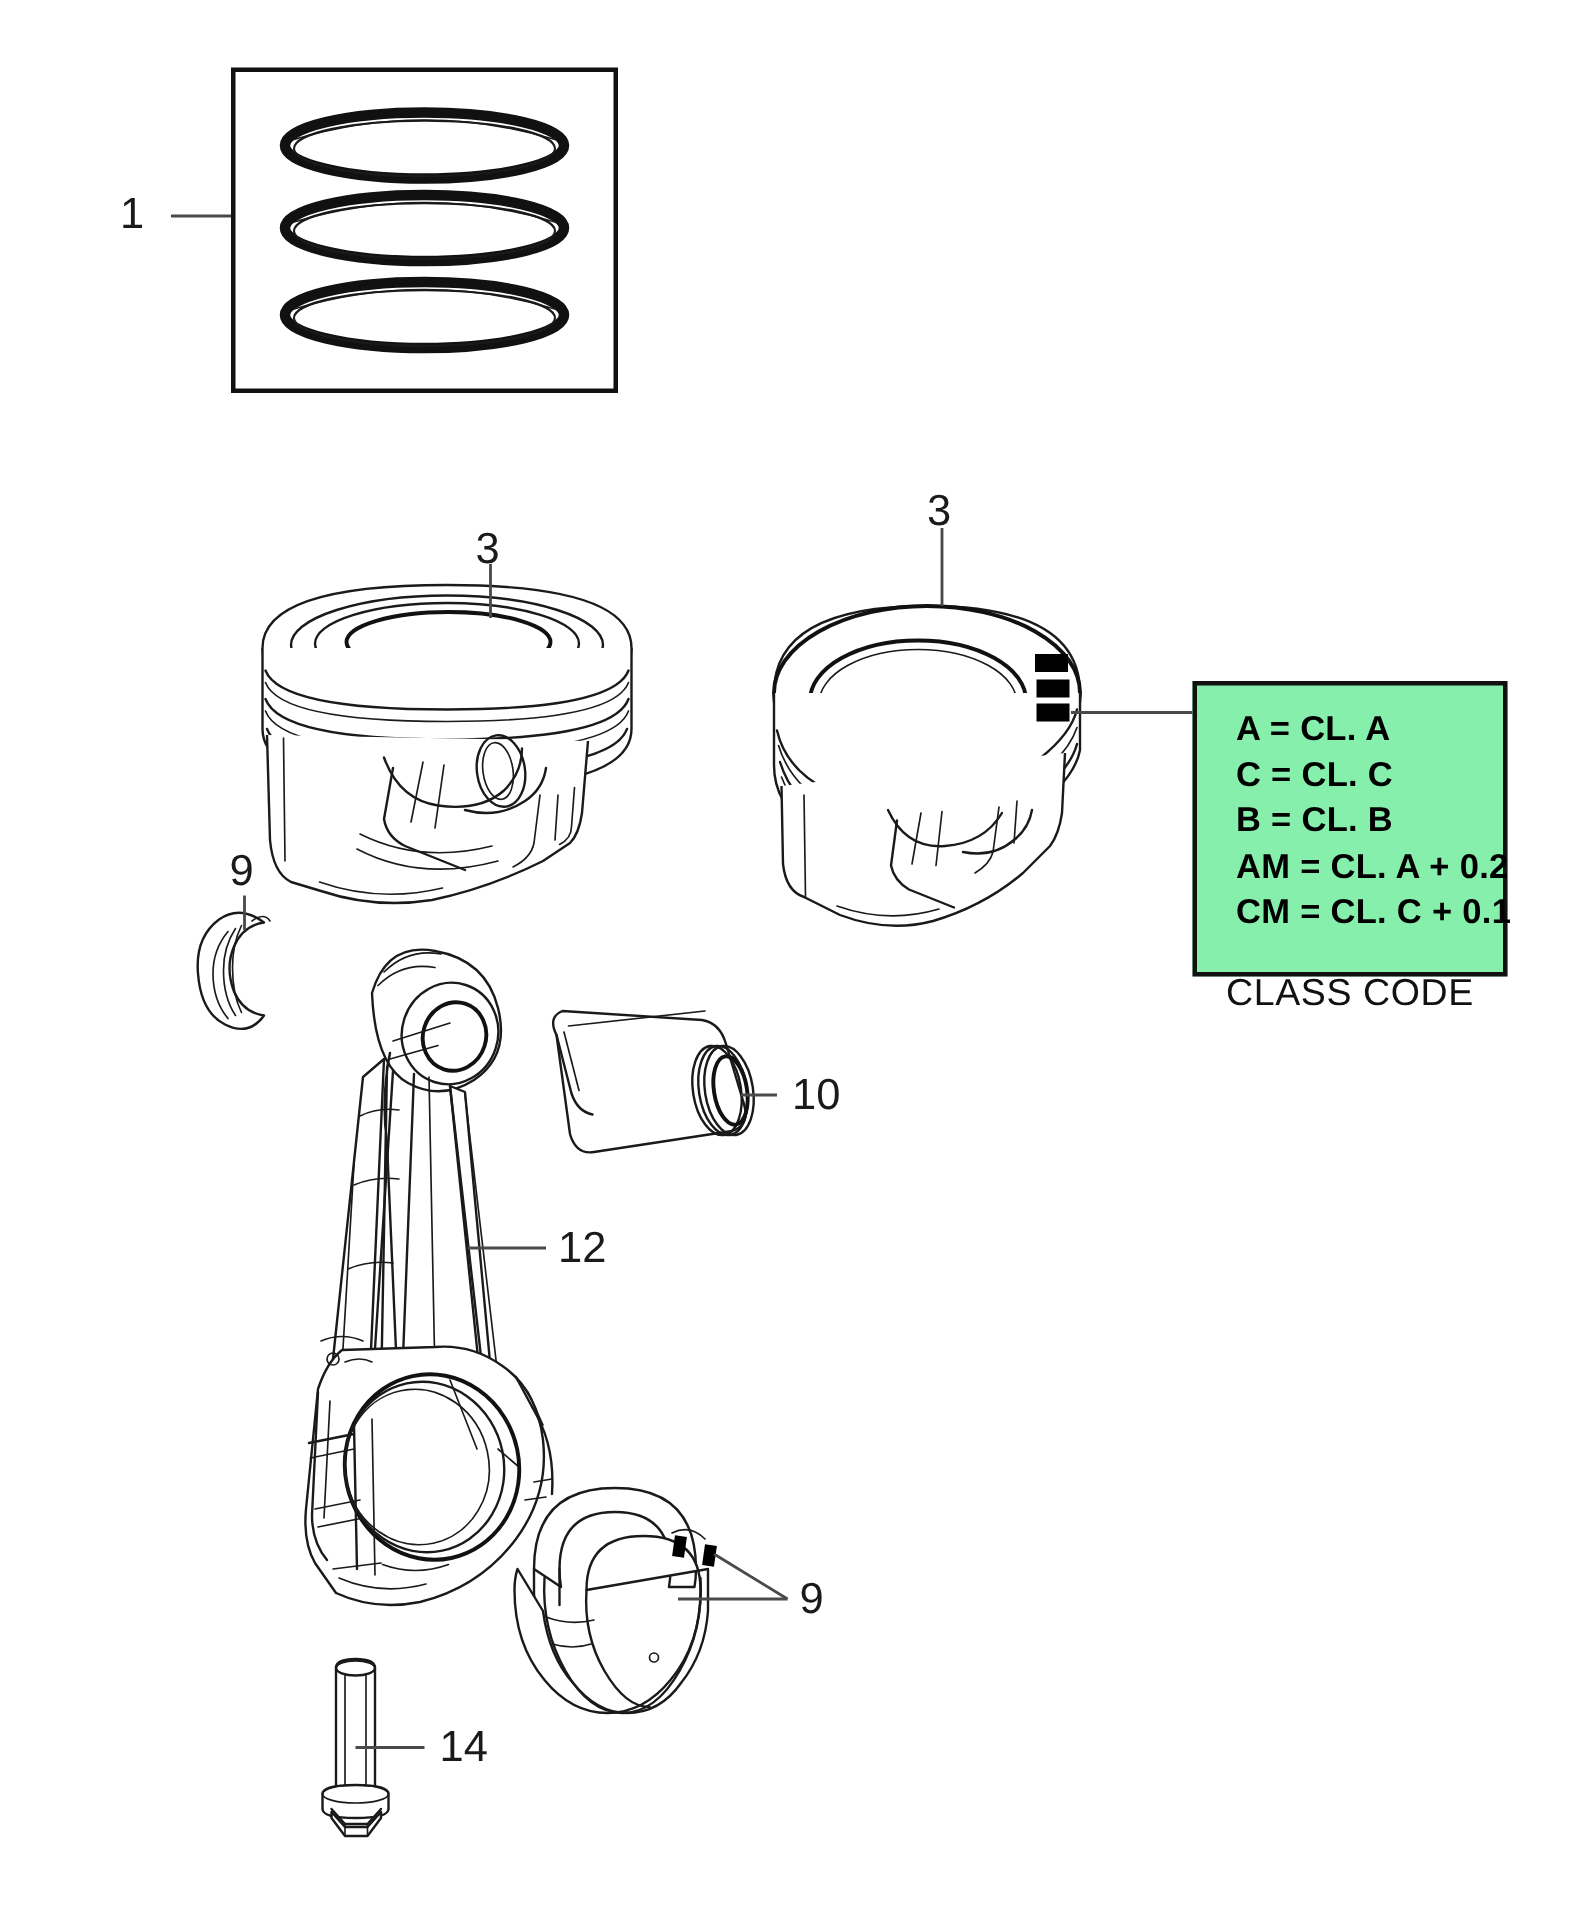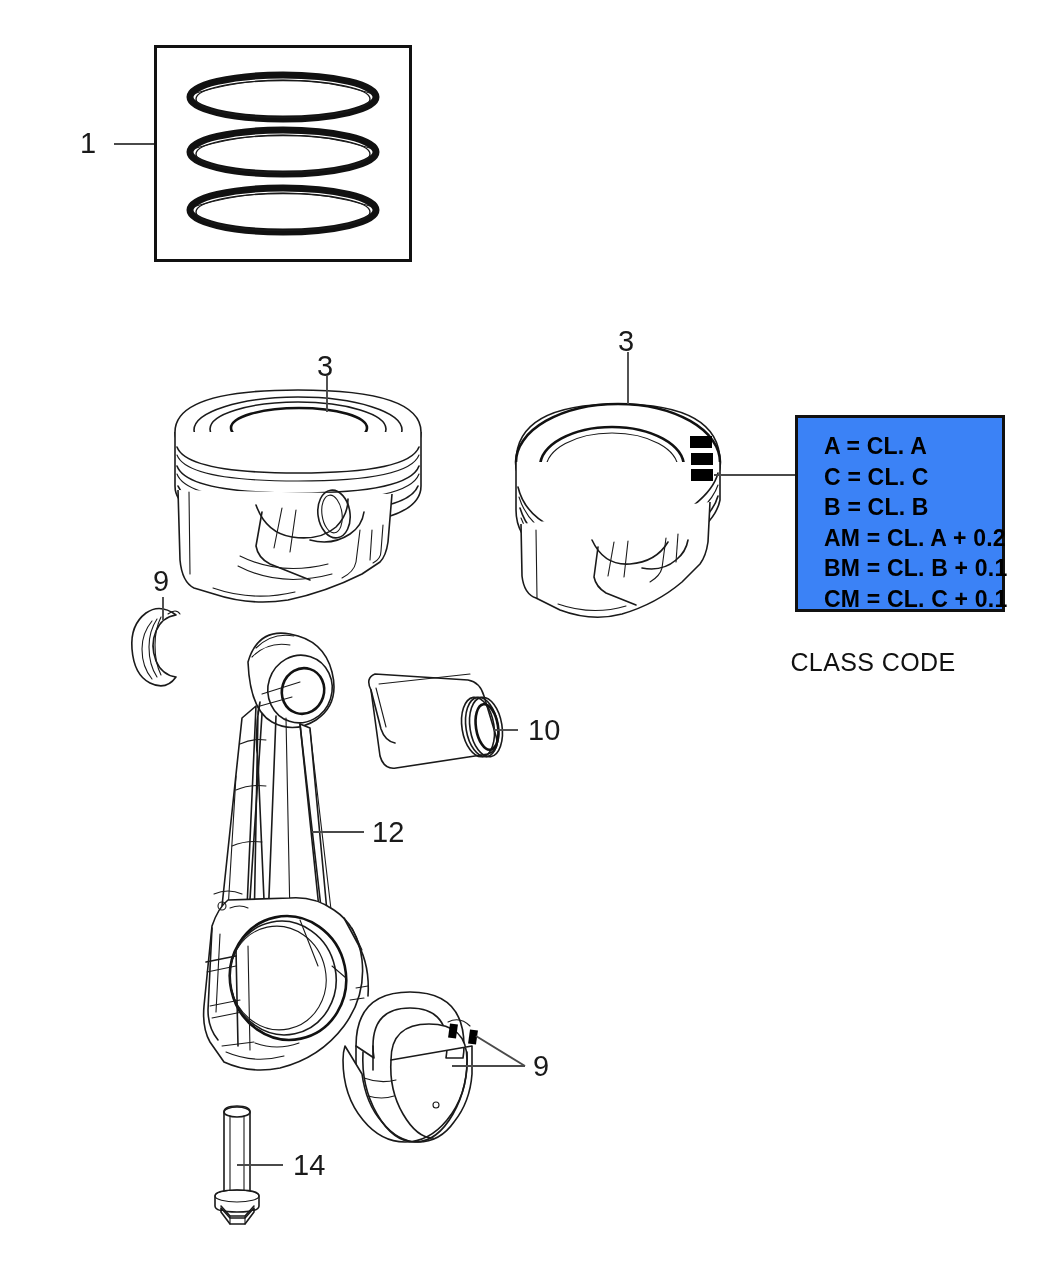--- a/index.html
+++ b/index.html
@@ -31,44 +31,44 @@
     font-family: "Liberation Sans", sans-serif;
     font-size: 29px;
     color: #1a1a1a;
     line-height: 1;
     white-space: nowrap;
     user-select: none;
   }
   #class-code-box {
     position: absolute;
     left: 795px;
-    top: 415px;
+    top: 454px;
     width: 210px;
     height: 197px;
     border: 3px solid #111111;
-    background: #3b82f6;
+    background: #86efac;
     box-sizing: border-box;
   }
   #class-code-list {
     margin: 0;
     padding: 13px 0 0 26px;
     list-style: none;
   }
   #class-code-list li {
     font-family: "Liberation Sans", sans-serif;
     font-weight: bold;
     font-size: 23px;
     letter-spacing: 0.2px;
     color: #000000;
     line-height: 1.33;
     white-space: nowrap;
   }
   #class-code-caption {
     position: absolute;
-    left: 768px;
+    left: 795px;
     top: 648px;
     width: 210px;
     text-align: center;
     font-family: "Liberation Sans", sans-serif;
     font-size: 25px;
     color: #111111;
     letter-spacing: 0.4px;
   }
   #ring-box {
     position: absolute;
@@ -302,19 +302,18 @@
   <span class="callout-num" style="left:372px; top:818px;">12</span>
   <span class="callout-num" style="left:533px; top:1052px;">9</span>
   <span class="callout-num" style="left:293px; top:1151px;">14</span>
 
   <div id="class-code-box">
     <ul id="class-code-list">
       <li>A = CL. A</li>
       <li>C = CL. C</li>
       <li>B = CL. B</li>
       <li>AM = CL. A + 0.2</li>
-      <li>BM = CL. B + 0.1</li>
       <li>CM = CL. C + 0.1</li>
     </ul>
   </div>
   <div id="class-code-caption">CLASS CODE</div>
 
 </div>
 
 </body></html>

